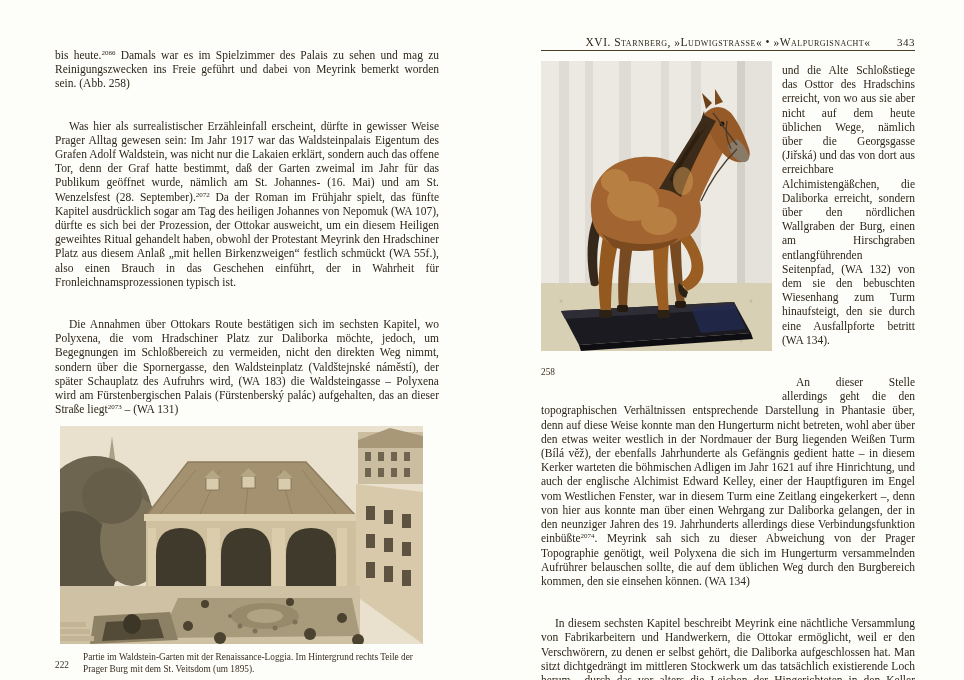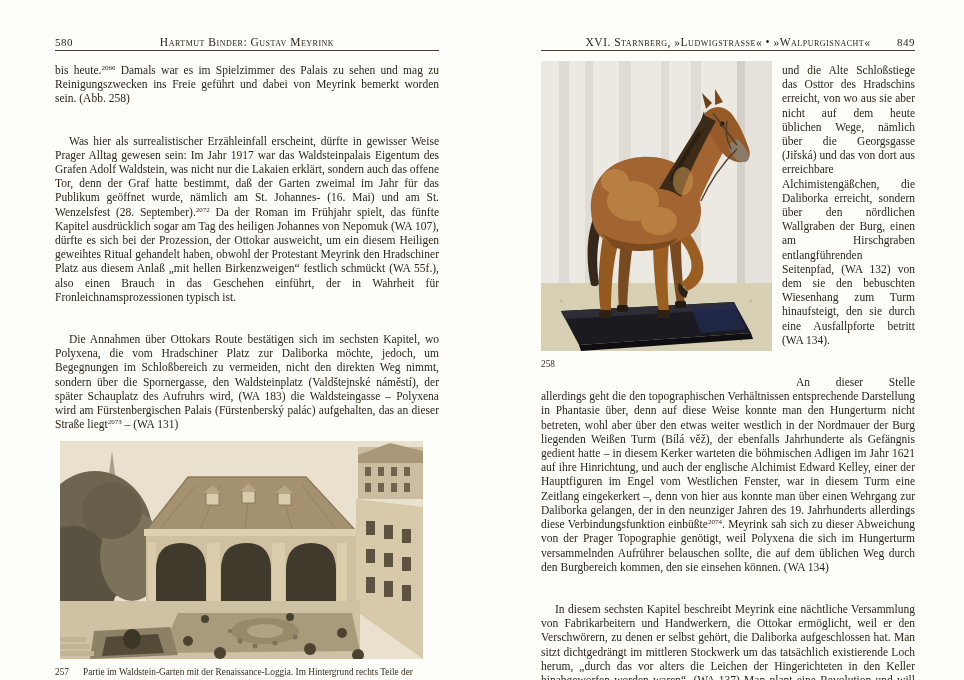--- a/index.html
+++ b/index.html
@@ -38,32 +38,28 @@
   figure{display:block;}
   .fig-left{margin-top:10px;margin-left:5px;}
   .fig-left svg{display:block;}
   .fig-right{float:left;width:231px;margin:-2px 10px 12px 0;}
   .fig-right svg{display:block;}
 
   .caption{
     display:flex;margin-top:8px;
     font-size:9.3px;line-height:11.8px;color:var(--caption-ink);
   }
-  .cap-num{flex:none;width:28px;}
+  .cap-num{flex:none;width:28px;margin-top:8px;}
   .cap-text{flex:1;}
   .fig-left .caption{width:384px;margin-left:-5px;}
 </style>
 </head>
 <body>
 
 <div class="page page-left">
-  <div class="running-head">
-    <span class="pagenum pn-left">580</span>
-    <span class="rh-title">Hartmut Binder: Gustav Meyrink</span>
-  </div>
 
   <div class="body-text">
     <p class="para"><span>bis heute.</span><sup>2066</sup><span> Damals war es im Spielzimmer des Palais zu sehen und mag zu Reinigungszwecken ins Freie geführt und dabei von Meyrink bemerkt worden sein. (Abb. 258)</span></p>
     <p class="para indent"><span>Was hier als surrealistischer Erzähleinfall erscheint, dürfte in gewisser Weise Prager Alltag gewesen sein: Im Jahr 1917 war das </span><span class="it">Waldsteinpalais</span><span> Eigentum des Grafen Adolf Waldstein, was nicht nur die Lakaien erklärt, sondern auch das offene Tor, denn der Graf hatte bestimmt, daß der Garten zweimal im Jahr für das Publikum geöffnet wurde, nämlich am St. Johannes- (16. Mai) und am St. Wenzelsfest (28. September).</span><sup>2072</sup><span> Da der Roman im Frühjahr spielt, das fünfte Kapitel ausdrücklich sogar am Tag des heiligen Johannes von Nepomuk (WA 107), dürfte es sich bei der Prozession, der Ottokar ausweicht, um ein diesem Heiligen geweihtes Ritual gehandelt haben, obwohl der Protestant Meyrink den </span><span class="it">Hradschiner Platz</span><span> aus diesem Anlaß „mit hellen Birkenzweigen“ festlich schmückt (WA 55f.), also einen Brauch in das Geschehen einführt, der in Wahrheit für Fronleichnamsprozessionen typisch ist.</span></p>
     <p class="para indent"><span>Die Annahmen über Ottokars Route bestätigen sich im sechsten Kapitel, wo Polyxena, die vom </span><span class="it">Hradschiner Platz</span><span> zur </span><span class="it">Daliborka</span><span> möchte, jedoch, um Begegnungen im Schloßbereich zu vermeiden, nicht den direkten Weg nimmt, sondern über die </span><span class="it">Spornergasse</span><span>, den </span><span class="it">Waldsteinplatz (Valdštejnské náměstí)</span><span>, der später Schauplatz des Aufruhrs wird, (WA 183) die </span><span class="it">Waldsteingasse</span><span> – Polyxena wird am </span><span class="it">Fürstenbergischen Palais (Fürstenberský palác)</span><span> aufgehalten, das an dieser Straße liegt</span><sup>2073</sup><span> – (WA 131)</span></p>
   </div>
 
   <figure class="fig-left">
     <svg viewBox="0 0 363 218" width="363" height="218" role="img">
       <rect width="363" height="218" fill="#e9e1cd"></rect>
@@ -167,30 +163,30 @@
       </g>
       <g fill="#7d7257">
         <circle cx="180" cy="200" r="2.5"></circle>
           <circle cx="195" cy="205" r="2.5"></circle>
           <circle cx="215" cy="202" r="2.5"></circle>
         <circle cx="235" cy="196" r="2.5"></circle>
           <circle cx="170" cy="190" r="2"></circle>
       </g>
     </svg>
     <figcaption class="caption">
-      <span class="cap-num">257</span>
+      <span class="cap-num">222</span>
       <span class="cap-text"><span>Partie im </span><span class="it">Waldstein-Garten</span><span> mit der </span><span class="it">Renaissance-Loggia</span><span>. Im Hintergrund rechts Teile der Prager Burg mit dem </span><span class="it">St. Veitsdom</span><span> (um 1895).</span></span>
     </figcaption>
   </figure>
 </div>
 
 <div class="page page-right">
   <div class="running-head">
     <span class="rh-title">XVI. Starnberg, »Ludwigstrasse« • »Walpurgisnacht«</span>
-    <span class="pagenum pn-right">849</span>
+    <span class="pagenum pn-right">343</span>
   </div>
 
   <div class="body-text">
     <figure class="fig-right">
       <svg viewBox="0 0 231 290" width="231" height="290" role="img">
         <rect width="231" height="290" fill="#ebe9e2"></rect>
 
         <g fill="#dedcd4">
           <rect x="18" width="10" height="222"></rect>
             <rect x="44" width="8" height="222"></rect>

